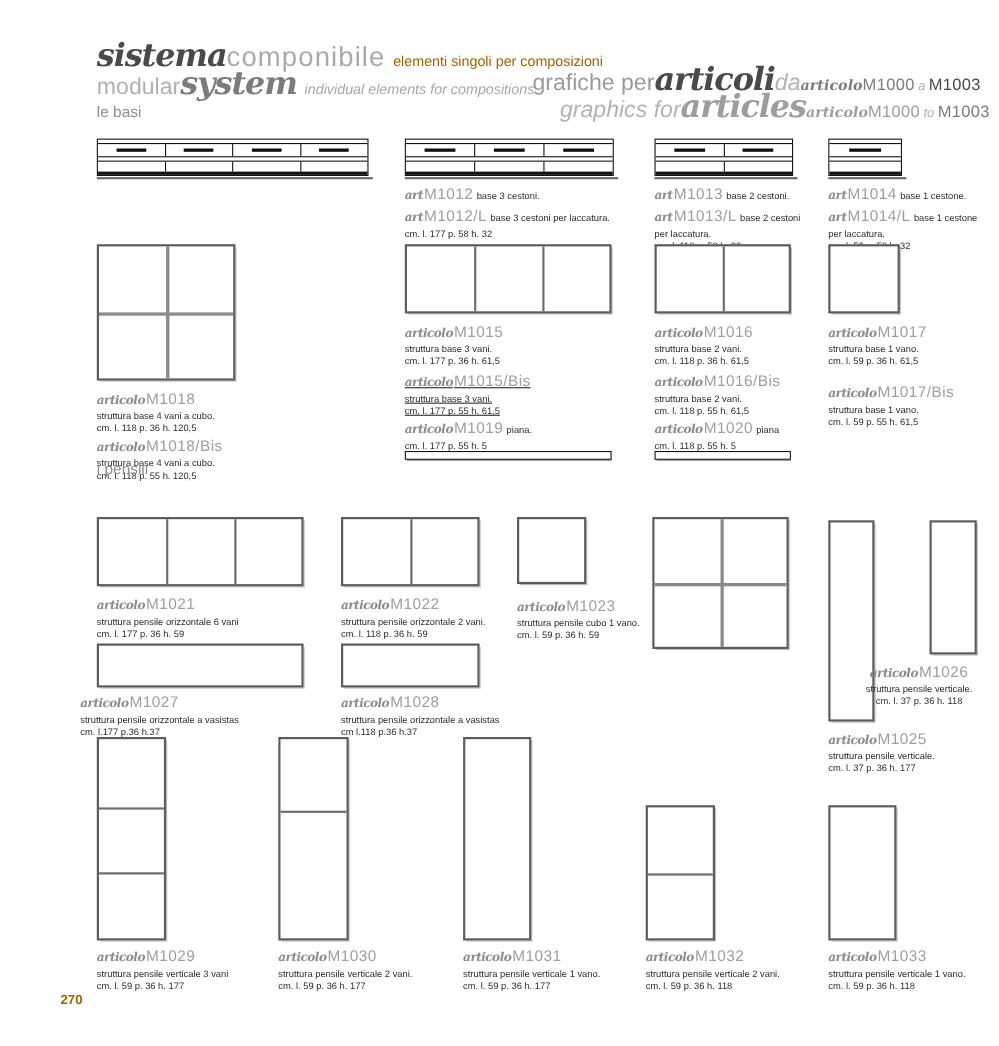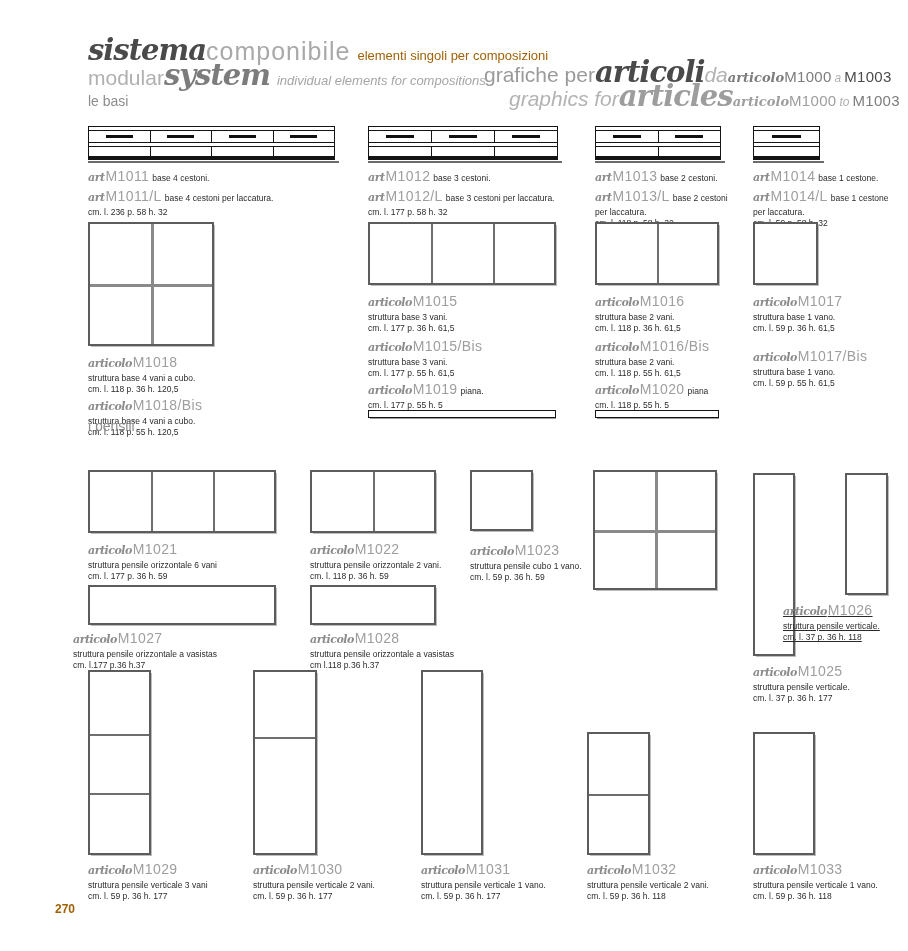--- a/index.html
+++ b/index.html
@@ -14,21 +14,21 @@
   .thin{font-size:25px;color:#a9a9a9;letter-spacing:1px;}
   .thin2{font-size:21px;color:#9a9a9a;}
   .thin2.it{font-style:italic;color:#b3b3b3;}
   .tail{font-size:13px;color:#a16207;margin-left:7px;}
   .tail.it{font-style:italic;color:#a6a6a6;}
   .codebig{font-size:15px;letter-spacing:0.3px;}
   .conj{font-size:12px;font-style:italic;color:#b0b0b0;margin:0 3px;}
   .section-label{position:absolute;font-size:14px;color:#8d8d8d;}
   
   .pblock{position:absolute;font-size:8.5px;color:#2b2b2b;line-height:1.35;}
-  .pblock.right{text-align:left;text-decoration:underline;}
+  .pblock.right{text-align:center;}
   .code-line{white-space:nowrap;margin-bottom:1px;}
   .pfx{font-family:"DejaVu Serif",serif;font-style:italic;font-weight:bold;color:#8b8b8b;font-size:11px;letter-spacing:-0.5px;}
   .code{font-size:14px;color:#9e9e9e;letter-spacing:0.4px;margin-left:1px;}
   .din{font-size:8.5px;color:#2b2b2b;margin-left:3px;}
   .pagenum{position:absolute;font-size:12px;font-weight:bold;color:#a16207;}
   
   .cab{position:absolute;border:1px solid #141414;background:#fff;}
   .cab::after{content:"";position:absolute;left:-1px;right:-5px;bottom:-4px;height:2px;background:#6b6b6b;}
   .cab-strip{height:3px;border-bottom:1px solid #141414;}
   .cab-row{display:flex;border-bottom:1px solid #141414;}
@@ -153,25 +153,20 @@
           <i class="handle"></i>
         </div>
     </div>
     <div class="cab-strip"></div>
     <div class="cab-row lo">
       <div class="cab-cell"></div>
     </div>
     <div class="cab-base"></div>
   </div>
 
-  <div class="pblock" style="left:88px;top:167px;">
-    <div class="code-line"><span class="pfx">art</span><span class="code">M1011</span><span class="din">base 4 cestoni.</span></div>
-    <div class="code-line"><span class="pfx">art</span><span class="code">M1011/L</span><span class="din">base 4 cestoni per laccatura.</span></div>
-    <div>cm. l. 236 p. 58 h. 32</div>
-  </div>
   <div class="pblock" style="left:368px;top:167px;">
     <div class="code-line"><span class="pfx">art</span><span class="code">M1012</span><span class="din">base 3 cestoni.</span></div>
     <div class="code-line"><span class="pfx">art</span><span class="code">M1012/L</span><span class="din">base 3 cestoni per laccatura.</span></div>
     <div>cm. l. 177 p. 58 h. 32</div>
   </div>
   <div class="pblock" style="left:595px;top:167px;width:130px;">
     <div class="code-line"><span class="pfx">art</span><span class="code">M1013</span><span class="din">base 2 cestoni.</span></div>
     <div class="code-line"><span class="pfx">art</span><span class="code">M1013/L</span><span class="din">base 2 cestoni</span></div>
     <div>per laccatura.</div>
     <div>cm. l. 118 p. 58 h. 32</div>
@@ -205,21 +200,21 @@
     <div class="code-line"><span class="pfx">articolo</span><span class="code">M1018/Bis</span></div>
     <div>struttura base 4 vani a cubo.</div>
     <div>cm. l. 118 p. 55 h. 120,5</div>
   </div>
 
   <div class="pblock" style="left:368px;top:292px;">
     <div class="code-line"><span class="pfx">articolo</span><span class="code">M1015</span></div>
     <div>struttura base 3 vani.</div>
     <div>cm. l. 177 p. 36 h. 61,5</div>
   </div>
-  <div class="pblock" style="left:368px;top:337px;">
+  <div class="pblock" style="left:368px;top:337px;text-decoration:underline;">
     <div class="code-line"><span class="pfx">articolo</span><span class="code">M1015/Bis</span></div>
     <div>struttura base 3 vani.</div>
     <div>cm. l. 177 p. 55 h. 61,5</div>
   </div>
   <div class="pblock" style="left:368px;top:380px;">
     <div class="code-line"><span class="pfx">articolo</span><span class="code">M1019</span><span class="din">piana.</span></div>
     <div>cm. l. 177 p. 55 h. 5</div>
   </div>
   <div class="shelf" style="left:368px;top:410px;width:186px;"></div>
 

